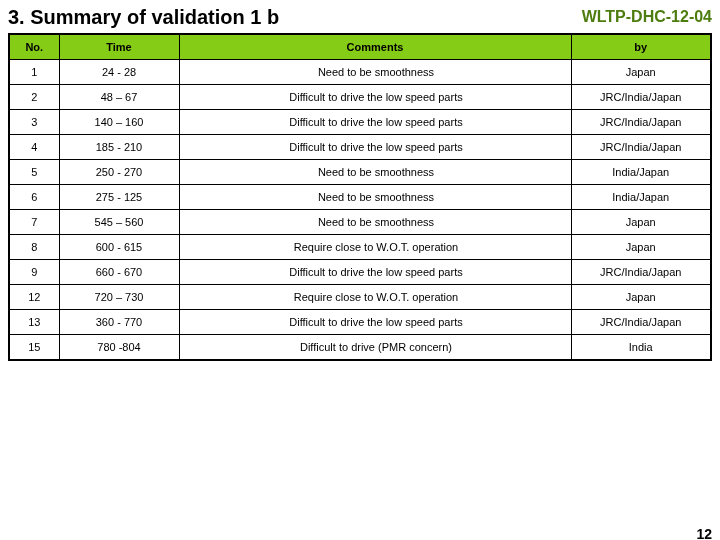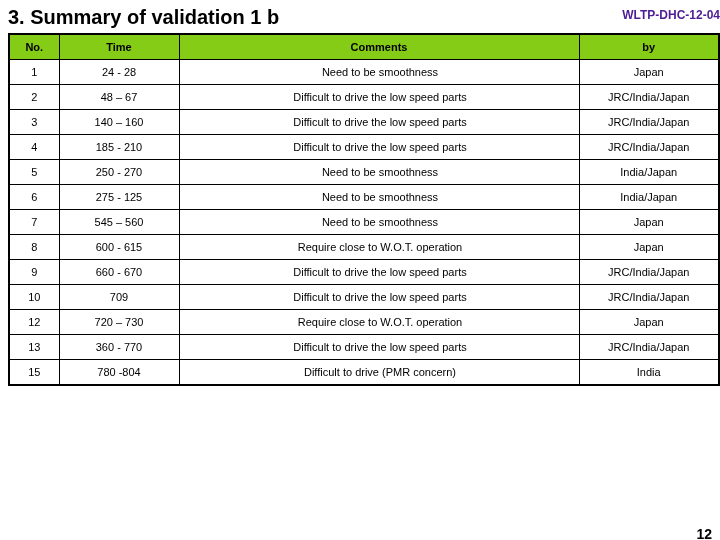--- a/index.html
+++ b/index.html
@@ -10,37 +10,37 @@
     width: 720px;
     height: 540px;
     overflow: hidden;
     position: relative;
   }
   .page {
     width: 720px;
     height: 540px;
     position: relative;
     box-sizing: border-box;
-    padding: 6px 0 0 8px;
+    padding: 6px 8px 0 8px;
   }
   .header-row {
     display: flex;
     align-items: flex-start;
     justify-content: space-between;
     margin-bottom: 4px;
   }
   .title {
     font-size: 20px;
     font-weight: bold;
     color: #000;
   }
   .docid {
-    font-size: 12px;
+    font-size: 16px;
     font-weight: bold;
-    color: #4c1d95;
+    color: #4d7c0f;
     margin-top: 2px;
     margin-left: 8px;
   }
   table {
     border-collapse: collapse;
     width: 100%;
     table-layout: fixed;
     border: 2px solid #000;
   }
   th, td {
@@ -147,26 +147,20 @@
           <td class="comments">Require close to W.O.T. operation</td>
           <td class="by">Japan</td>
         </tr>
         <tr>
           <td class="no">9</td>
           <td class="time">660 - 670</td>
           <td class="comments">Difficult to drive the low speed parts</td>
           <td class="by">JRC/India/Japan</td>
         </tr>
         <tr>
-          <td class="no">10</td>
-          <td class="time">709</td>
-          <td class="comments">Difficult to drive the low speed parts</td>
-          <td class="by">JRC/India/Japan</td>
-        </tr>
-        <tr>
           <td class="no">12</td>
           <td class="time">720 – 730</td>
           <td class="comments">Require close to W.O.T. operation</td>
           <td class="by">Japan</td>
         </tr>
         <tr>
           <td class="no">13</td>
           <td class="time">360 - 770</td>
           <td class="comments">Difficult to drive the low speed parts</td>
           <td class="by">JRC/India/Japan</td>

